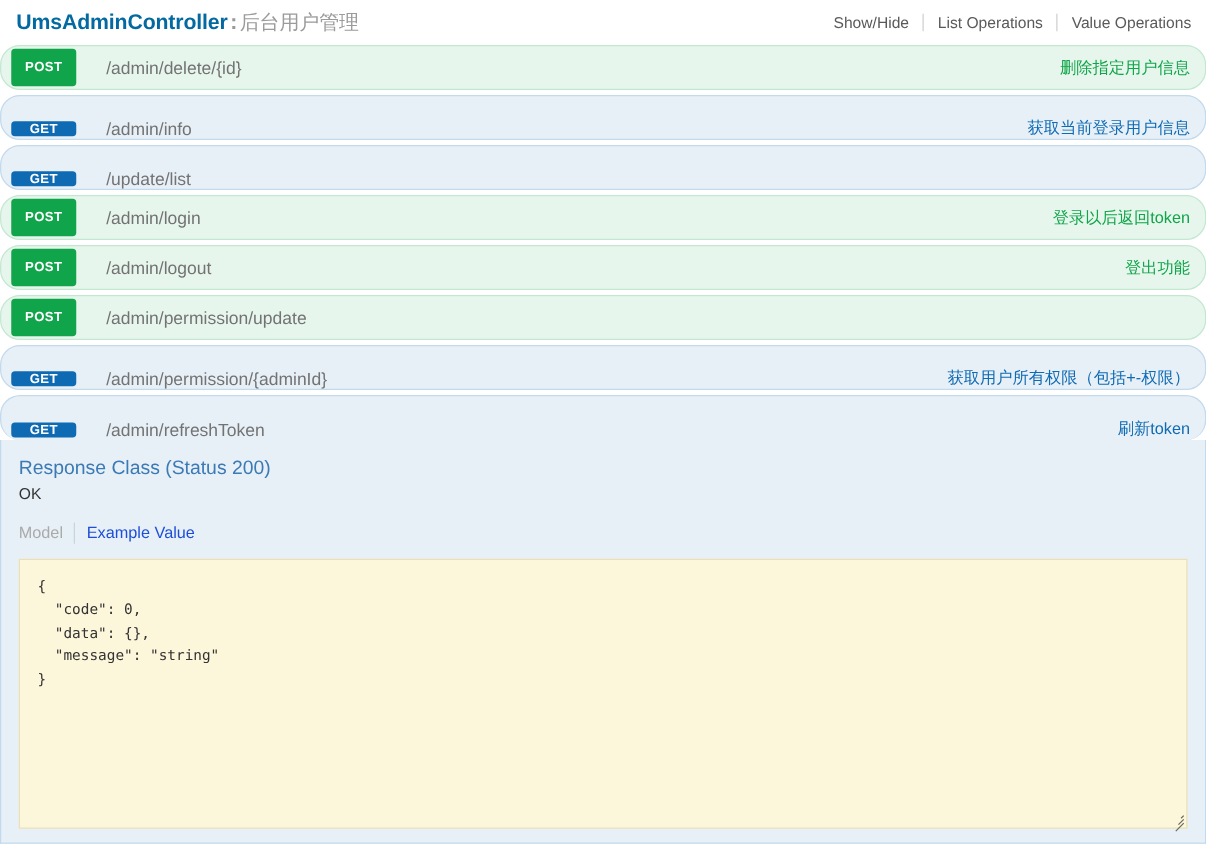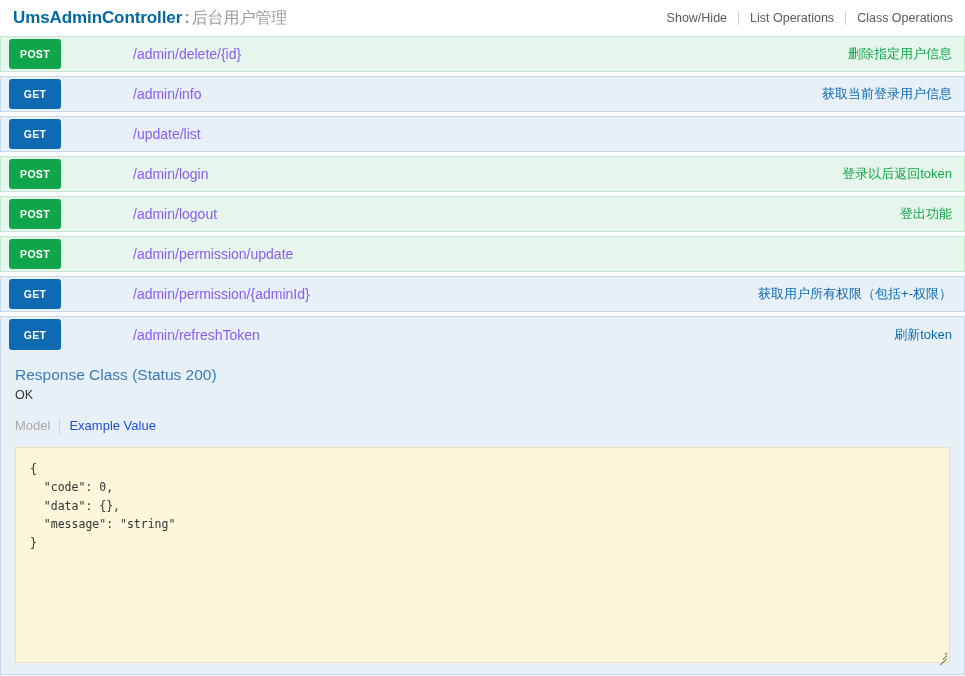--- a/index.html
+++ b/index.html
@@ -63,20 +63,21 @@
   }
 
   
   .ops { padding: 0; }
   .op {
     height: 36px;
     margin-bottom: 4px;
     display: flex;
     align-items: stretch;
     position: relative;
+    border-radius: 16px;
   }
   .op .method {
     width: 52px;
     min-width: 52px;
     margin: 2px 0 2px 8px;
     border-radius: 3px;
     color: #ffffff;
     font-size: 10.5px;
     font-weight: bold;
     letter-spacing: 0.3px;
@@ -84,40 +85,39 @@
     align-items: center;
     justify-content: center;
     cursor: pointer;
   }
   .op .path {
     flex: 1;
     display: flex;
     align-items: center;
     padding-left: 24px;
     font-size: 14px;
-    color: #8b5cf6;
+    color: #737373;
     cursor: pointer;
     overflow: hidden;
     white-space: nowrap;
-    margin-left: 48px;
   }
   .op .summary {
     display: flex;
     align-items: center;
     padding-right: 12px;
     font-size: 13px;
     white-space: nowrap;
     cursor: pointer;
   }
 
   .op.post { background: #e7f6ec; border: 1px solid #c3e8d1; }
   .op.post .method { background: #10a54a; }
   .op.post .summary { color: #10a54a; }
 
-  .op.get { background: #e7f0f7; border: 1px solid #c3d9ec; }
+  .op.get { background: #e7f0f7; border: 1px solid #c3d9ec; align-items: flex-end; }
   .op.get .method { background: #0f6ab4; }
   .op.get .summary { color: #0f6ab4; }
 
   
   .op.expanded { margin-bottom: 0; border-bottom: none; }
   .op-content {
     border-left: 1px solid #c3d9ec;
     border-right: 1px solid #c3d9ec;
     border-bottom: 1px solid #c3d9ec;
     background: #e7f0f7;
@@ -200,21 +200,21 @@
 
   <div class="resource-head">
     <h4 class="resource-title">
       <span class="tag-name">UmsAdminController</span><span class="tag-sep">:</span><span class="tag-desc">后台用户管理</span>
     </h4>
     <div class="resource-options">
       <a>Show/Hide</a>
       <span class="opt-divider"></span>
       <a>List Operations</a>
       <span class="opt-divider"></span>
-      <a>Class Operations</a>
+      <a>Value Operations</a>
     </div>
   </div>
 
   <div class="ops">
 
     <div class="op post">
       <div class="method">POST</div>
       <div class="path">/admin/delete/{id}</div>
       <div class="summary">删除指定用户信息</div>
     </div>

